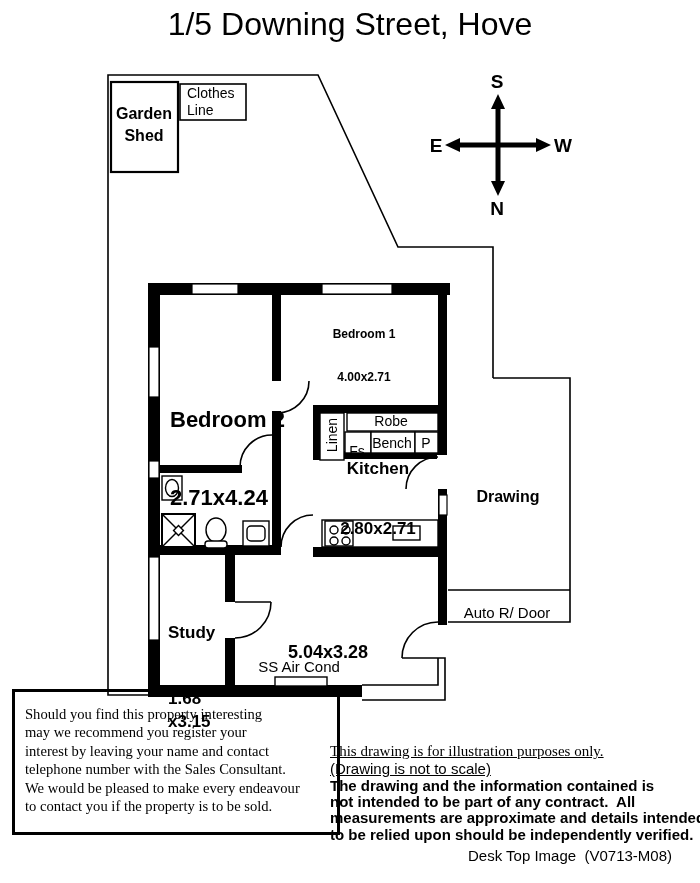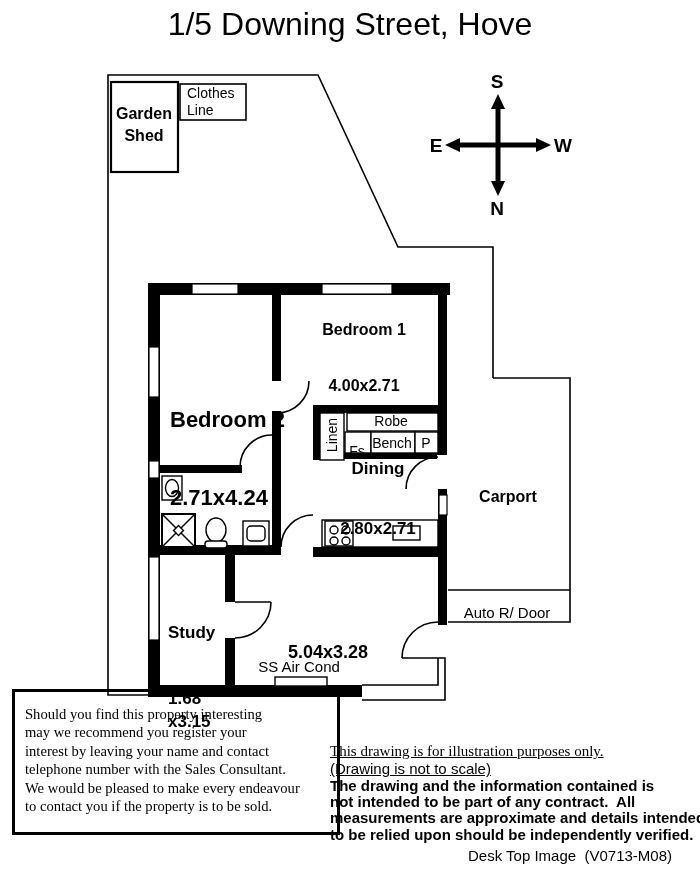--- a/index.html
+++ b/index.html
@@ -122,41 +122,41 @@
 <div class="label b" style="left:116px;top:103px;font-size:16px;line-height:1.35;text-align:center;">Garden
 Shed</div>
 <div class="label" style="left:187px;top:85px;font-size:14px;">Clothes
 Line</div>
 
 <div class="label ctr b" style="left:497px;top:82px;font-size:19px;">S</div>
 <div class="label ctr b" style="left:497px;top:209px;font-size:19px;">N</div>
 <div class="label ctr b" style="left:436px;top:146px;font-size:19px;">E</div>
 <div class="label ctr b" style="left:563px;top:146px;font-size:19px;">W</div>
 
-<div class="label ctr b" style="left:364px;top:349px;font-size:16px;">
+<div class="label ctr b" style="left:364px;top:349px;font-size:12px;">
   <div>Bedroom 1</div>
   <div>4.00x2.71</div>
 </div>
 <div class="label b" style="left:170px;top:355px;font-size:22px;">
   <div>Bedroom 2</div>
   <div>2.71x4.24</div>
 </div>
 <div class="label ctr b" style="left:378px;top:489px;font-size:17px;">
-  <div>Dining</div>
+  <div>Kitchen</div>
   <div>2.80x2.71</div>
 </div>
 <div class="label b" style="left:168px;top:578px;font-size:17px;line-height:1.3;">
   <div>Study</div>
   <div>1.68
 x3.15</div>
 </div>
 <div class="label b" style="left:288px;top:600px;font-size:18px;">
   <div>5.04x3.28</div>
 </div>
-<div class="label ctr b" style="left:508px;top:497px;font-size:16px;">Carport</div>
+<div class="label ctr b" style="left:508px;top:497px;font-size:16px;">Drawing</div>
 
 <div class="label ctr" style="left:391px;top:421px;font-size:14px;">Robe</div>
 <div class="label rot" style="left:332px;top:435px;font-size:14px;">Linen</div>
 <div class="label ctr" style="left:357px;top:443px;font-size:14px;margin-top:8px;">Fs</div>
 <div class="label ctr" style="left:392px;top:443px;font-size:14px;">Bench</div>
 <div class="label ctr" style="left:426px;top:443px;font-size:14px;">P</div>
 <div class="label ctr" style="left:299px;top:667px;font-size:15px;">SS Air Cond</div>
 <div class="label ctr" style="left:507px;top:613px;font-size:15px;">Auto R/ Door</div>
 
 <div class="serifbox">Should you find this property interesting

